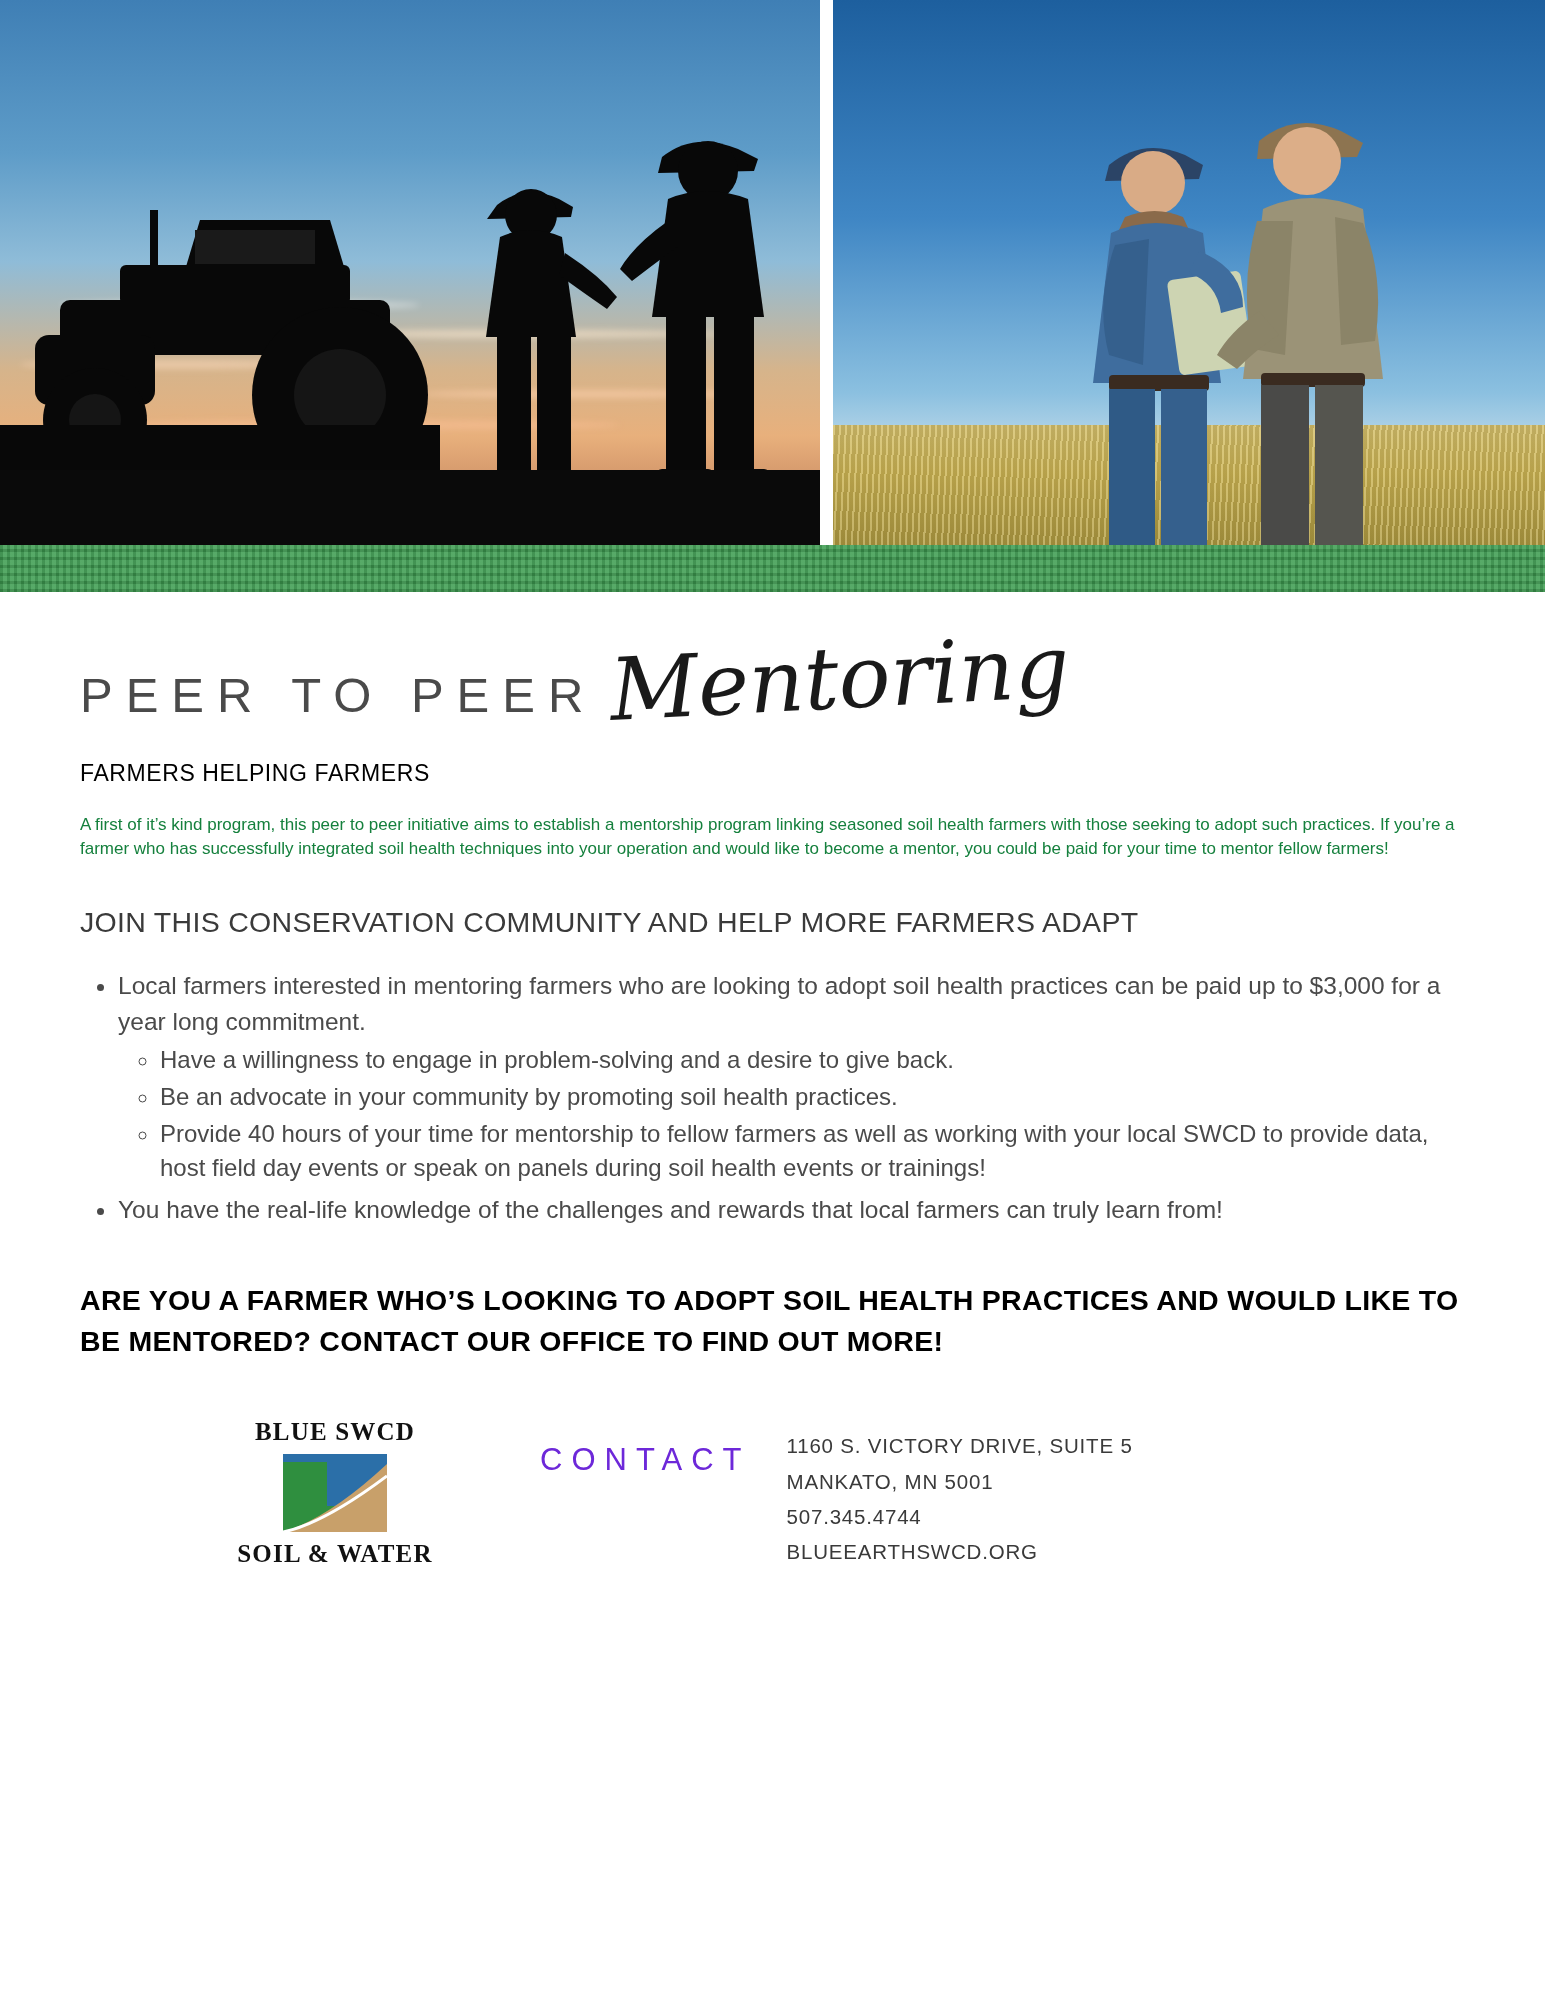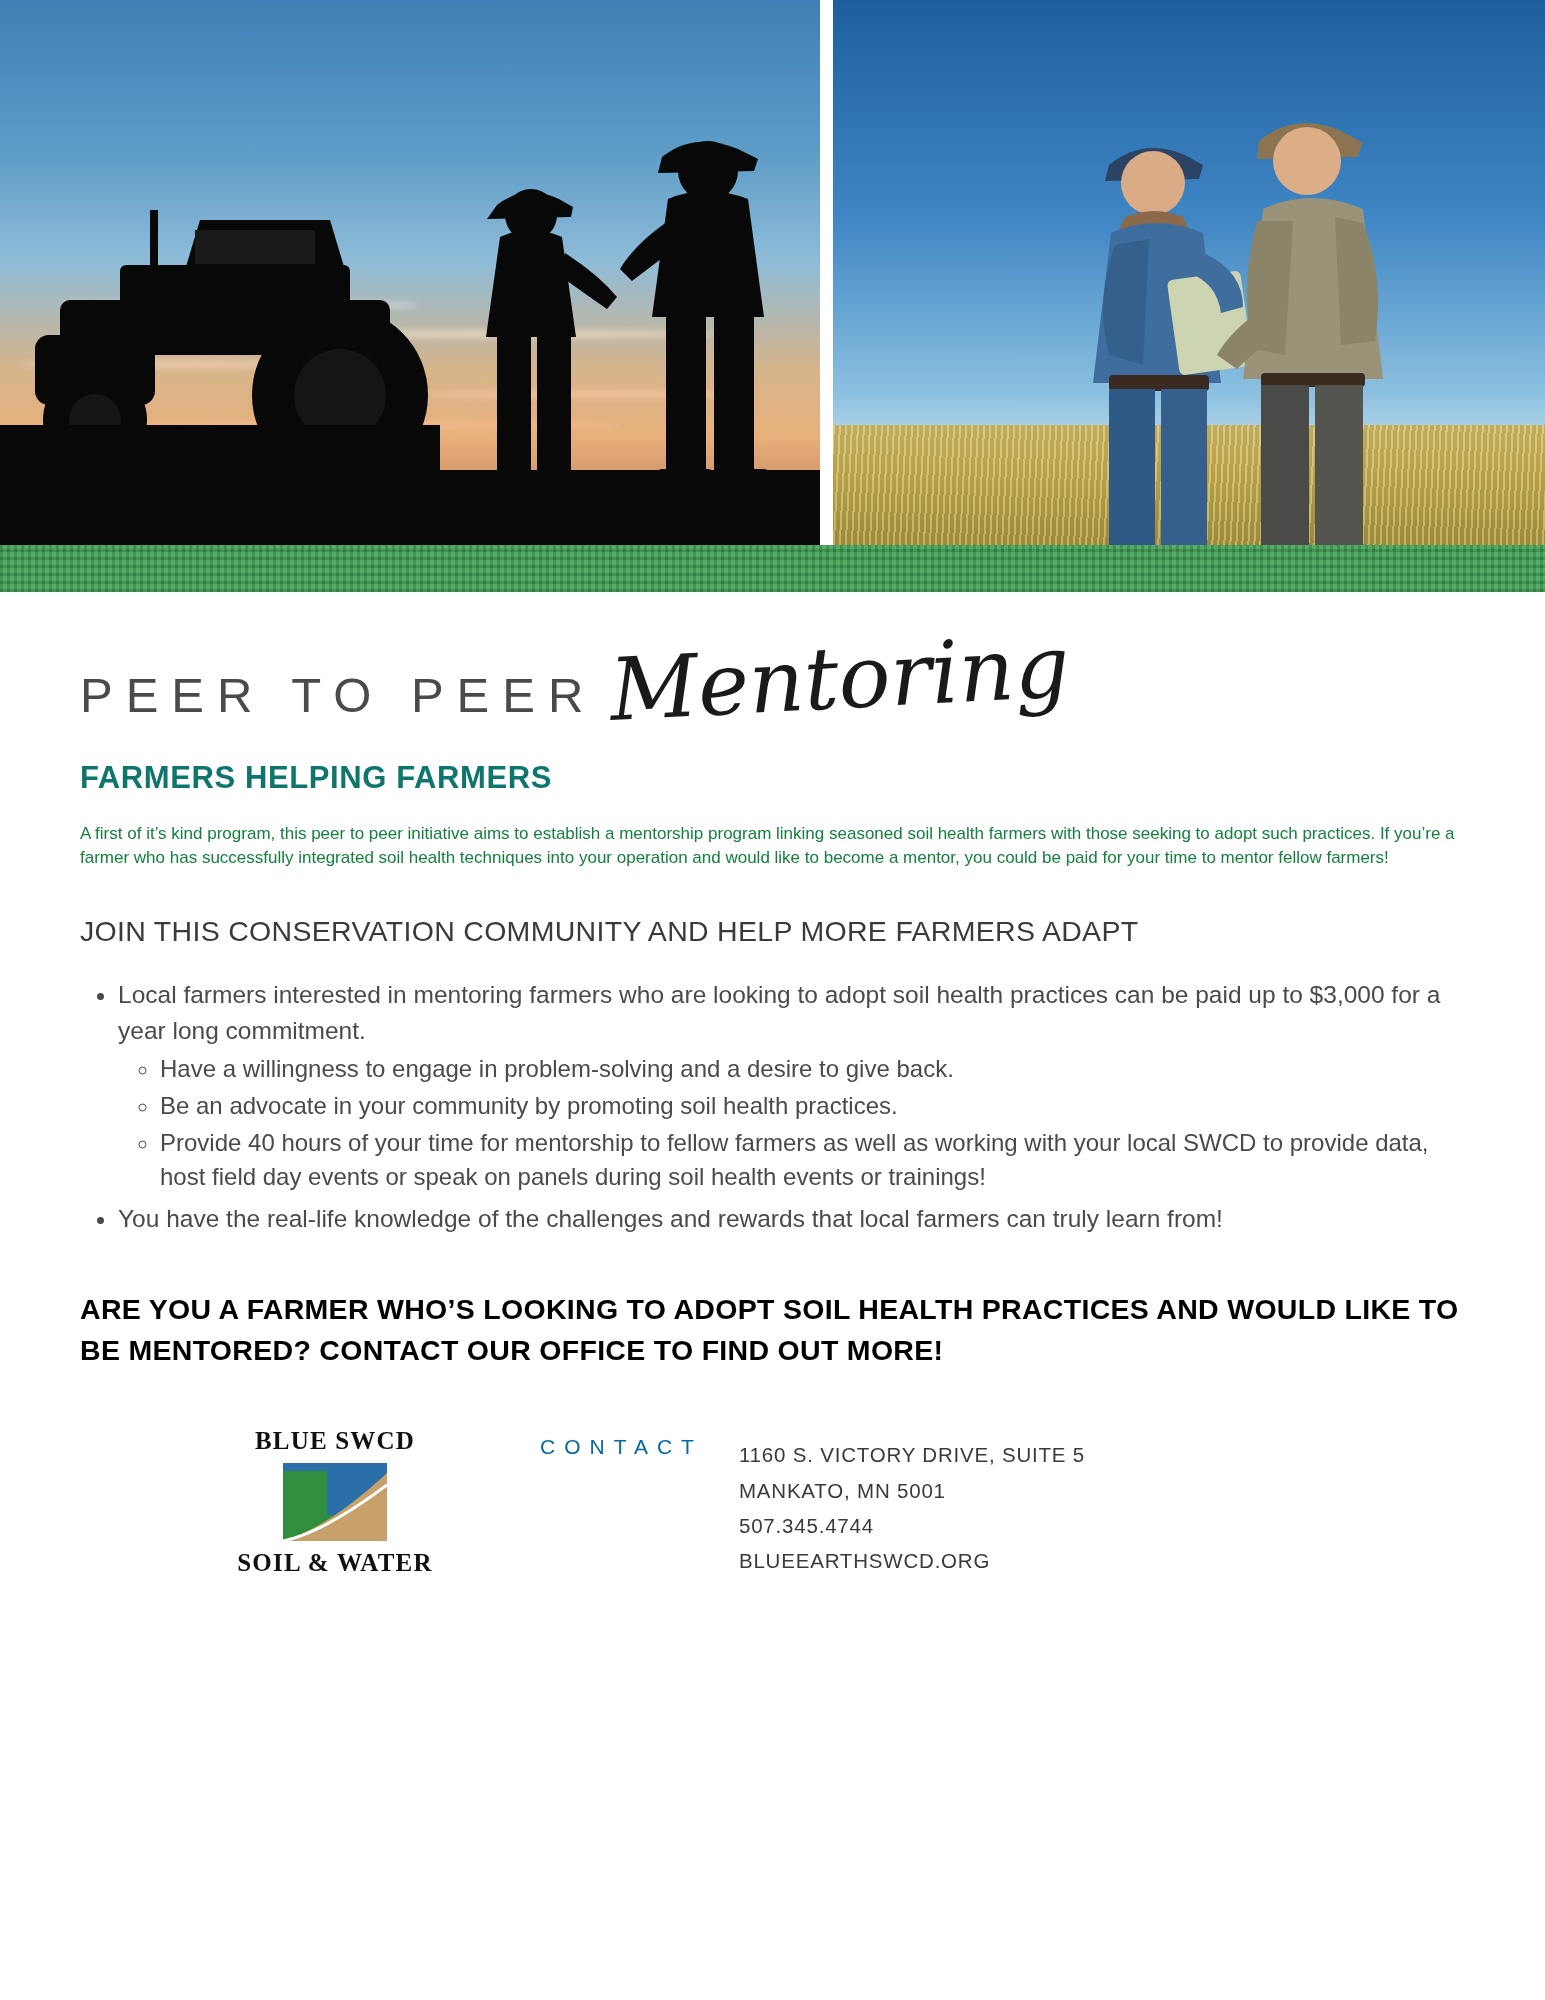--- a/index.html
+++ b/index.html
@@ -117,23 +117,23 @@
     font-style: italic;
     font-size: 86px;
     color: #1a1a1a;
     margin-left: 16px;
     line-height: 0.9;
     font-weight: 400;
     transform: translateY(8px) rotate(-3deg);
     transform-origin: left bottom;
   }
   .subhead {
-    font-size: 31px;
-    font-weight: bold;
-    color: #0f766e;
+    font-size: 23px;
+    font-weight: normal;
+    color: #000000;
     letter-spacing: 0.6px;
     margin-top: 26px;
   }
   .para {
     font-size: 17px;
     line-height: 1.43;
     color: #15803d;
     margin-top: 26px;
     max-width: 1390px;
   }
@@ -198,25 +198,25 @@
     font-weight: bold;
     letter-spacing: 1.2px;
   }
   .logo-mark {
     width: 104px;
     height: 78px;
     margin: 8px auto;
     position: relative;
   }
   .contact-word {
-    font-size: 21px;
+    font-size: 31px;
     letter-spacing: 9px;
-    color: #0369a1;
+    color: #6d28d9;
     margin-left: 100px;
-    margin-top: 8px;
+    margin-top: 24px;
     white-space: nowrap;
   }
   .contact-lines {
     margin-left: 36px;
     margin-top: 10px;
   }
   .contact-lines div {
     font-size: 20.5px;
     letter-spacing: 0.8px;
     color: #3a3a3a;

